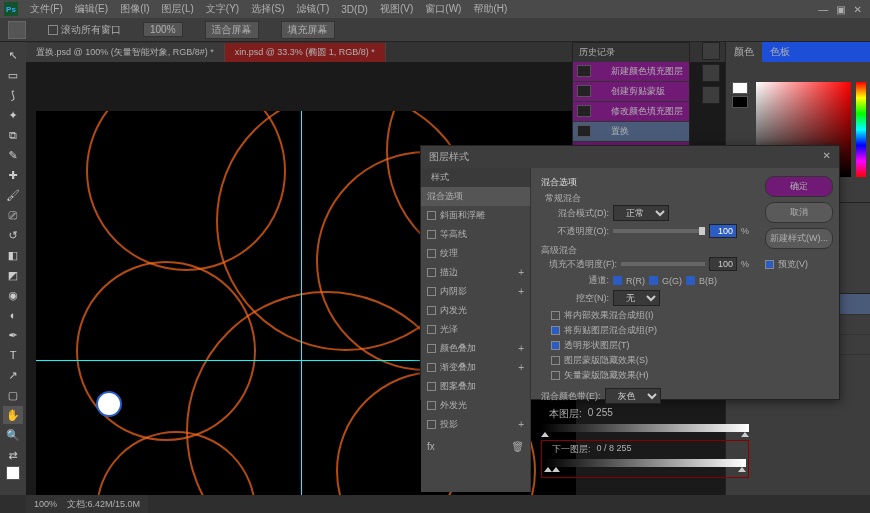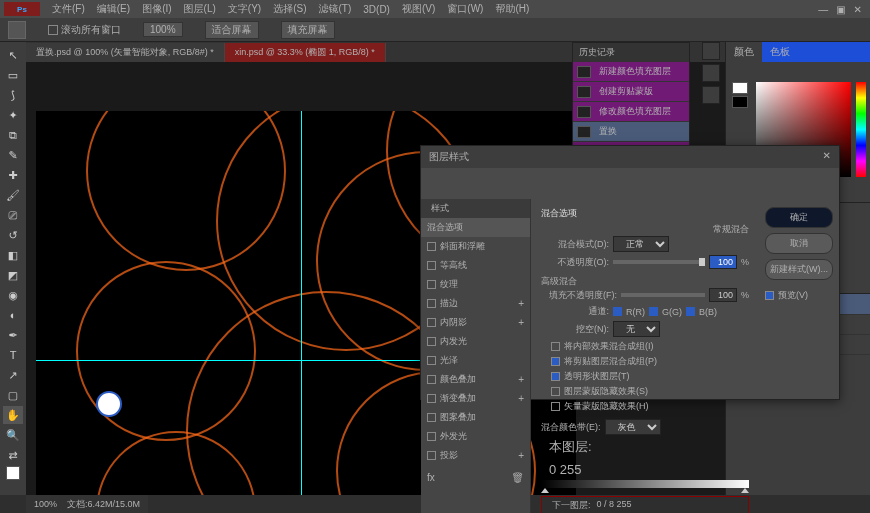--- a/index.html
+++ b/index.html
@@ -1,18 +1,18 @@
 <!DOCTYPE html>
 <html><head>
 <meta charset="utf-8">
 <style>
 * { margin: 0; padding: 0; box-sizing: border-box; font-family: "Microsoft YaHei", sans-serif; }
 body { background: #2e2e2e; color: #b0b0b0; font-size: 10px; overflow: hidden; width: 870px; height: 513px; position: relative; }
 .menubar { background: #4a4a4a; height: 18px; display: flex; align-items: center; padding: 0 4px; }
-.menubar .logo { width: 36px; height: 14px; background: #7f1d1d; color: #31a8ff; font-size: 8px; font-weight: bold; display: flex; align-items: center; justify-content: center; margin-right: 6px; }
+.menubar .logo { width: 14px; height: 14px; background: #14532d; color: #31a8ff; font-size: 8px; font-weight: bold; display: flex; align-items: center; justify-content: center; margin-right: 6px; }
 .menubar .menu-item { padding: 0 6px; cursor: default; font-size: 10px; }
 .window-controls { margin-left: auto; display: flex; gap: 8px; padding-right: 4px; }
 .window-controls span { cursor: default; font-size: 10px; }
 .options-bar { height: 24px; background: #3d3d3d; border-bottom: 1px solid #222; display: flex; align-items: center; padding: 0 8px; gap: 22px; font-size: 10px; }
 .options-bar .icon-slot { width: 18px; height: 18px; background: #555; border: 1px solid #666; }
 .options-bar .chk { display: flex; align-items: center; gap: 3px; }
 .options-bar .val { background: #555; padding: 1px 6px; border: 1px solid #333; }
 .main-area { display: flex; height: calc(100% - 60px); }
 .toolbar-left { width: 26px; background: #3d3d3d; display: flex; flex-direction: column; align-items: center; padding: 4px 0; gap: 2px; }
 .toolbar-left .tool { width: 20px; height: 18px; display: flex; align-items: center; justify-content: center; font-size: 11px; cursor: default; color: #ccc; }
@@ -40,25 +40,25 @@
 .sw { width: 16px; height: 12px; border: 1px solid #555; margin-bottom: 2px; }
 .panel-sep { height: 1px; background: #222; }
 .preview-box { width: 60px; height: 50px; background: #555; margin: 20px auto; border: 1px solid #222; }
 .layers-panel { flex: 1; background: #3d3d3d; font-size: 9px; }
 .layer-row { display: flex; align-items: center; padding: 3px 4px; border-bottom: 1px solid #333; gap: 4px; }
 .layer-row.sel { background: #4a5b7a; }
 .layer-eye { width: 10px; }
 .layer-thumb { width: 18px; height: 14px; background: #222; border: 1px solid #555; }
 .history-panel { position: absolute; top: 42px; left: 572px; width: 118px; background: #701a75; border: 1px solid #222; z-index: 5; font-size: 9px; }
 .history-panel .hdr { background: #333; padding: 3px 6px; }
-.history-row { display: flex; align-items: center; padding: 3px 4px; gap: 8px; border-bottom: 1px solid #333; }
+.history-row { display: flex; align-items: flex-start; padding: 3px 4px; gap: 20px; border-bottom: 1px solid #333; }
 .history-row.sel { background: #4a5b7a; }
 .hist-thumb { width: 14px; height: 12px; background: #222; border: 1px solid #555; }
 .history-footer { display: flex; justify-content: flex-end; padding: 3px; gap: 6px; font-size: 10px; }
-.layer-style-dialog { position: absolute; top: 145px; left: 420px; width: 420px; height: 255px; background: #4a4a4a; border: 1px solid #222; z-index: 20; font-size: 10px; display: flex; flex-direction: column; box-shadow: 0 2px 10px rgba(0,0,0,0.5); gap: 31px; }
+.layer-style-dialog { position: absolute; top: 145px; left: 420px; width: 420px; height: 255px; background: #4a4a4a; border: 1px solid #222; z-index: 20; font-size: 10px; display: flex; flex-direction: column; box-shadow: 0 2px 10px rgba(0,0,0,0.5); }
 .dialog-title { background: #3d3d3d; padding: 4px 8px; display: flex; justify-content: space-between; }
 .dialog-body { display: flex; flex: 1; }
 .styles-list { width: 110px; background: #454545; border-right: 1px solid #333; }
 .styles-list .hdr { background: #3a3a3a; padding: 3px 10px; font-size: 9px; }
 .style-row { display: flex; align-items: center; padding: 3px 6px; gap: 4px; font-size: 9px; justify-content: space-between; }
 .style-row.sel { background: #555; }
 .style-row .chk-box { width: 9px; height: 9px; border: 1px solid #888; }
 .style-left { display: flex; align-items: center; gap: 4px; }
 .plus { color: #aaa; font-size: 10px; }
 .blend-options { flex: 1; padding: 8px 10px; font-size: 9px; }
@@ -69,21 +69,21 @@
 .field-row select, .field-row .numval { background: #3a3a3a; border: 1px solid #222; color: #ccc; font-size: 9px; padding: 1px 8px; }
 .field-row .numval { width: 28px; text-align: center; background: #2a5cc4; color: #fff; }
 .chk-row { display: flex; align-items: center; gap: 4px; padding-left: 10px; margin-bottom: 2px; font-size: 9px; }
 .chk-row .cb { width: 9px; height: 9px; border: 1px solid #888; }
 .chk-row .cb.on { background: #2a5cc4; }
 .blend-slider { background: linear-gradient(to right, #000, #fff); height: 8px; margin: 3px 0 8px 0; position: relative; }
 .blend-slider .tri { position: absolute; bottom: -5px; width: 0; height: 0; border-left: 4px solid transparent; border-right: 4px solid transparent; border-bottom: 5px solid #ccc; }
 .highlight-box { border: 1px solid #880000; padding: 2px; }
 .dialog-buttons { width: 80px; padding: 8px 6px; display: flex; flex-direction: column; gap: 5px; }
 .dlg-btn { background: #5a5a5a; border: 1px solid #333; padding: 3px 4px; text-align: center; font-size: 9px; border-radius: 9px; cursor: default; }
-.dlg-btn.primary { background: #0f172a; }
+.dlg-btn.primary { background: #701a75; }
 .status-bar { position: absolute; bottom: 0; left: 26px; height: 18px; background: #333; display: flex; align-items: center; padding: 0 8px; font-size: 9px; gap: 10px; }
 .mini-tabs { position: absolute; top: 42px; right: 148px; width: 20px; display: flex; flex-direction: column; gap: 4px; }
 .mini-tab { width: 18px; height: 18px; background: #3d3d3d; border: 1px solid #222; }
 </style>
 </head>
 <body>
 
 <div class="menubar">
   <div class="logo">Ps</div>
   <div class="menu-item">文件(F)</div>
@@ -324,21 +324,21 @@
           <span class="plus">+</span>
         </div>
       <div style="display:flex;justify-content:space-between;padding:3px 6px;margin-top:4px;">
         <span>fx</span>
         <span>🗑</span>
       </div>
     </div>
     <div class="blend-options">
       <div class="blend-group">
         <div class="ghdr">混合选项</div>
-        <div style="padding-left:4px;font-size:9px;text-align:right;">常规混合</div>
+        <div style="padding-left:4px;font-size:9px;">常规混合</div>
         <div class="field-row">
           <span class="lbl">混合模式(D):</span>
           <select><option>正常</option></select>
         </div>
         <div class="field-row">
           <span class="lbl">不透明度(O):</span>
           <span style="flex:1;height:4px;background:#666;position:relative">
               <span style="position:absolute;right:0;top:-2px;width:6px;height:8px;background:#ccc"></span>
             </span>
           <span class="numval">100</span>
@@ -385,21 +385,21 @@
         <div class="chk-row">
             <span class="cb"></span>
             <span>矢量蒙版隐藏效果(H)</span>
           </div>
       </div>
       <div class="blend-group">
         <div class="field-row" style="padding-left:0">
           <span>混合颜色带(E):</span>
           <select><option>灰色</option></select>
         </div>
-        <div style="display:flex;gap:6px;font-size:13px;padding-left:8px;flex-direction:column;">
+        <div style="display:flex;gap:6px;font-size:10px;padding-left:8px;">
             <span>本图层:</span>
             <span>0       255</span>
           </div>
         <div class="blend-slider">
             <span class="tri" style="left:0"></span>
             <span class="tri" style="right:0"></span>
           </div>
         <div class="highlight-box">
           <div style="display:flex;gap:6px;font-size:9px;padding-left:8px;">
               <span>下一图层:</span>

